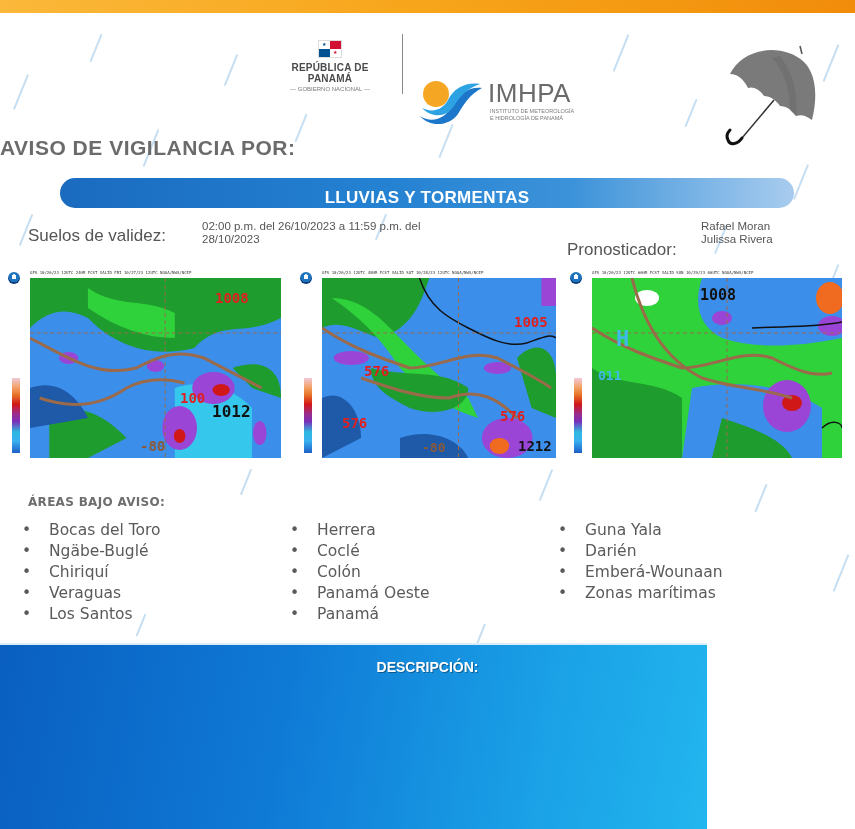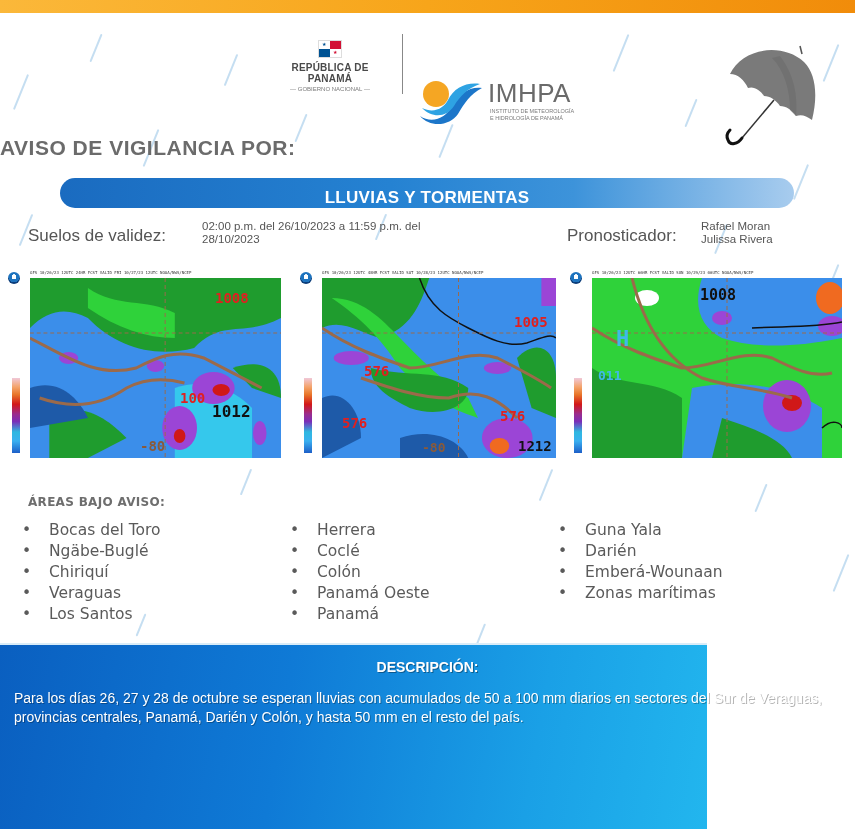--- a/index.html
+++ b/index.html
@@ -152,21 +152,21 @@
 <div class="banner">
   <span class="banner-label">LLUVIAS Y TORMENTAS</span>
 </div>
 
 <div class="meta-row">
   <span class="meta-label" style="left:28px;top:6px;">Suelos de validez:</span>
   <span class="meta-value" style="left:202px;top:0;">02:00 p.m. del 26/10/2023 a 11:59 p.m. del</span>
   <span class="meta-value" style="left:202px;top:13px;">28/10/2023</span>
 </div>
 <div class="meta-row">
-  <span class="meta-label" style="left:567px;top:6px;">Pronosticador:</span>
+  <span class="meta-label" style="left:567px;top:20px;">Pronosticador:</span>
   <span class="meta-value" style="left:701px;top:0;">Rafael Moran</span>
   <span class="meta-value" style="left:701px;top:13px;">Julissa Rivera</span>
 </div>
 
 <div class="map" style="left:8px;width:273px;">
   <div class="noaa"></div>
   <div class="hdr">GFS 10/26/23 12UTC 24HR FCST VALID FRI 10/27/23 12UTC NOAA/NWS/NCEP</div>
   <div class="scale"></div>
   <div class="plot" style="background:#3a8ee8;">
     <svg width="100%" height="100%" viewBox="0 0 260 180" preserveAspectRatio="none">
@@ -280,15 +280,14 @@
 <ul class="areas-col" style="left:558px;">
   <li><span class="bullet">•</span><span>Guna Yala</span></li>
   <li><span class="bullet">•</span><span>Darién</span></li>
   <li><span class="bullet">•</span><span>Emberá-Wounaan</span></li>
   <li><span class="bullet">•</span><span>Zonas marítimas</span></li>
 </ul>
 
 <div class="desc">
   <div class="desc-title">DESCRIPCIÓN:</div>
   <div class="desc-body">
-    <p>Para los días 26, 27 y 28 de octubre se esperan lluvias con acumulados de 50 a 100 mm diarios en sectores del Sur de Veraguas, provincias centrales, Panamá, Darién y Colón, y hasta 50 mm en el resto del país.</p>
   </div>
 </div>
 
 </body></html>

